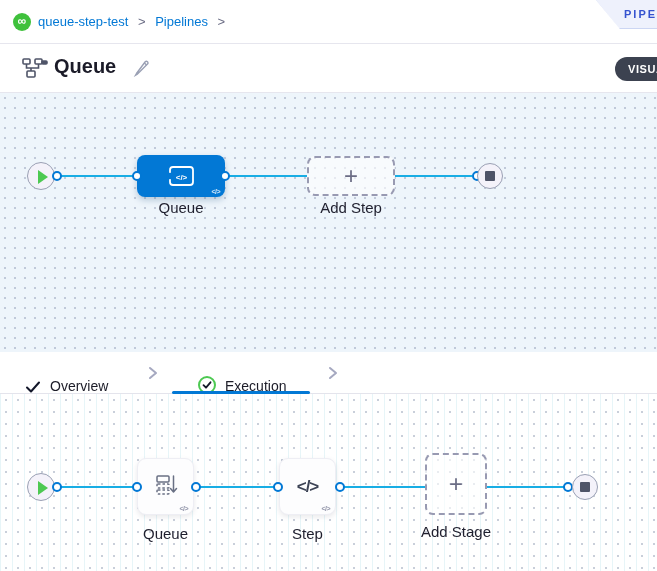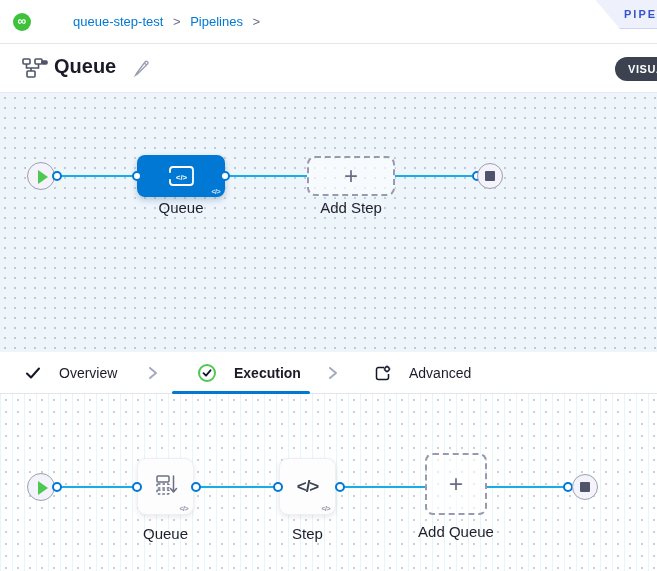--- a/index.html
+++ b/index.html
@@ -2,21 +2,21 @@
 <html><head>
 <meta charset="utf-8">
 <style>
   * { margin:0; padding:0; box-sizing:border-box; }
   body { font-family:"Liberation Sans","DejaVu Sans",sans-serif; background:#fff; }
   .screen { position:relative; width:657px; height:571px; overflow:hidden; background:#fff; }
 
   
   .topbar { position:absolute; left:0; top:0; width:657px; height:44px; background:#fff; border-bottom:1px solid #e6e6ee; }
   .logo { position:absolute; left:13px; top:13px; width:18px; height:18px; border-radius:50%; background:#3fc13c; color:#fff; font-size:12px; font-weight:bold; text-align:center; line-height:17px; }
-  .crumbs { position:absolute; left:38px; top:14px; font-size:13px; font-weight:500; color:#0278d5; white-space:nowrap;margin-left:35px; }
+  .crumbs { position:absolute; left:38px; top:14px; font-size:13px; font-weight:500; color:#0278d5; white-space:nowrap; }
   .crumbs .sep { color:#6b6d85; margin:0 6px; font-weight:400; }
   .crumb { color:#0278d5; text-decoration:none; cursor:pointer; }
 
   
   .ribbon { position:absolute; left:596px; top:0; width:130px; height:29px; background:#eef1fc; clip-path:polygon(0 0,100% 0,100% 100%,24px 100%); border-bottom:1px solid #ccd6f3; }
   .ribbon::before { content:""; position:absolute; left:11px; top:-6px; width:1px; height:42px; background:#ccd6f3; transform:rotate(-39deg); }
   .ribbon span { position:absolute; left:28px; top:8px; font-size:11px; font-weight:bold; letter-spacing:2px; color:#3553cf; white-space:nowrap; }
 
   
   .titlebar { position:absolute; left:0; top:44px; width:657px; height:49px; background:#fff; border-bottom:1px solid #e6e6ee; }
@@ -53,23 +53,23 @@
 
   .node-label { position:absolute; text-align:center; font-size:15px; color:#1f1f2e; }
 
   .step-card { position:absolute; width:57px; height:57px; border-radius:9px; background:#fdfdfe; border:1px solid #eeeef4; box-shadow:0 2px 5px rgba(96,97,112,0.14); cursor:pointer; }
   .step-card .icon-center { position:absolute; left:50%; top:50%; transform:translate(-50%,-50%); }
   .step-card .corner-code { color:#9295a9; }
   .code-glyph { font-size:17px; font-weight:bold; color:#3d4456; letter-spacing:-1px; }
 
   
   .tabbar { position:absolute; left:0; top:352px; width:657px; height:42px; background:#fff; border-bottom:1px solid #e4e4ec; }
-  .tab { position:absolute; top:0; height:42px; display:flex; align-items:center; gap:18px; cursor:pointer; }
+  .tab { position:absolute; top:0; height:42px; display:flex; align-items:flex-end; gap:9px; cursor:pointer; }
   .tab-label { font-size:14px; color:#1c1c28; font-weight:500; }
-  .tab-label.active { font-weight:bold; }
+  .tab-label.active { font-weight:normal; }
   .tab-ovw { left:25px; } .tab-exe { left:198px; } .tab-adv { left:374px; }
   .tab-chev { position:absolute; top:13px; }
   .chev1 { left:146px; } .chev2 { left:326px; }
   .exec-badge { width:18px; height:18px; border-radius:50%; border:2px solid #4dc952; background:#fff; position:relative; }
   .underline { position:absolute; left:172px; top:39px; width:138px; height:3px; background:#0278d5; border-radius:2px; }
 </style>
 </head>
 <body>
 
 <div class="screen">
@@ -158,28 +158,20 @@
           <polyline points="3.5,7.2 6,9.7 10.5,4.3" fill="none" stroke="#13172a" stroke-width="1.8" stroke-linecap="round" stroke-linejoin="round"></polyline>
         </svg>
       </span>
       <span class="tab-label active">Execution</span>
     </div>
     <span class="tab-chev chev2">
       <svg width="14" height="16" viewBox="0 0 14 16">
           <polyline points="4,3 10,8 4,13" fill="none" stroke="#a5a8c0" stroke-width="2" stroke-linecap="round" stroke-linejoin="round"></polyline>
         </svg>
     </span>
-    <div class="tab tab-adv">
-      <svg width="17" height="17" viewBox="0 0 17 17">
-        <path d="M10 2.5 H4.5 a2 2 0 0 0-2 2 v8 a2 2 0 0 0 2 2 h8 a2 2 0 0 0 2-2 V9" fill="none" stroke="#13172a" stroke-width="1.5"></path>
-        <circle cx="13" cy="4" r="2.2" fill="none" stroke="#13172a" stroke-width="1.4"></circle>
-        <path d="M13 0.6 v1 M13 6.4 v1 M9.6 4 h1 M15.4 4 h1" stroke="#13172a" stroke-width="1.2"></path>
-      </svg>
-      <span class="tab-label">Advanced</span>
-    </div>
     <div class="underline"></div>
   </div>
 
   <div class="canvas-step">
     <div class="flowline" style="left:57px; top:92px; width:80px;"></div>
     <div class="flowline" style="left:196px; top:92px; width:82px;"></div>
     <div class="flowline" style="left:340px; top:92px; width:85px;"></div>
     <div class="flowline" style="left:487px; top:92px; width:77px;"></div>
 
     <div class="start-node" style="left:27px; top:79px;">
@@ -206,21 +198,21 @@
       <span class="icon-center code-glyph">&lt;/&gt;</span>
       <span class="corner-code">&lt;/&gt;</span>
     </div>
     <div class="port" style="left:273px; top:88px;"></div>
     <div class="port" style="left:335px; top:88px;"></div>
     <div class="node-label" style="left:279px; top:131px; width:57px;">Step</div>
 
     <div class="dashed-add" style="left:425px; top:59px; width:62px; height:62px;">
       <span class="plus">+</span>
     </div>
-    <div class="node-label" style="left:406px; top:129px; width:100px;">Add Queue</div>
+    <div class="node-label" style="left:406px; top:129px; width:100px;">Add Stage</div>
 
     <div class="port" style="left:563px; top:88px;"></div>
     <div class="end-node" style="left:572px; top:80px;">
       <div class="sq"></div>
     </div>
   </div>
 
 </div>
 
 </body></html>

